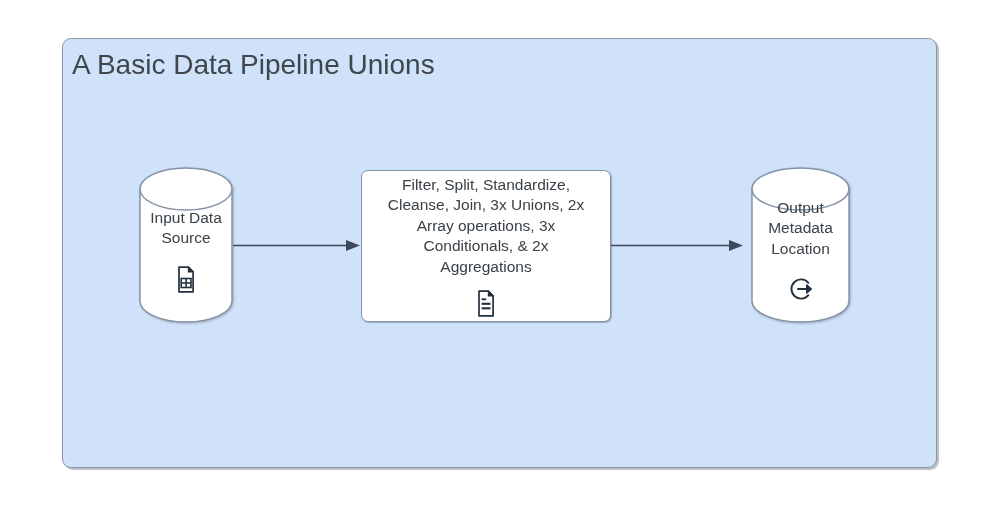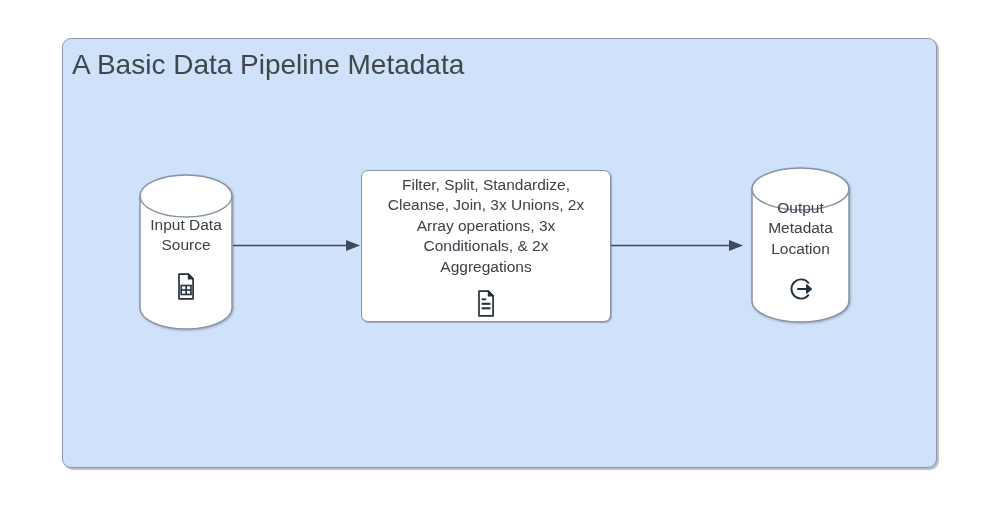--- a/index.html
+++ b/index.html
@@ -44,24 +44,24 @@
   }
   .process-box .content{gap:13px;}
   .process-label{width:214px;}
   .icon{flex:0 0 auto;}
   .arrow{position:absolute;}
 </style>
 </head>
 <body>
 
 <div class="frame">
-  <div class="diagram-title">A Basic Data Pipeline Metadata</div>
+  <div class="diagram-title">A Basic Data Pipeline Unions</div>
 </div>
 
-<div class="node cylinder" style="left:139px;top:173px;width:94px;height:158px;">
+<div class="node cylinder" style="left:139px;top:166px;width:94px;height:158px;">
   <svg class="shape-svg" viewBox="0 0 94 158">
     <path d="M 1 23 A 46 21 0 0 1 93 23 L 93 135 A 46 21 0 0 1 1 135 Z" fill="var(--shape_fill,#fff)" stroke="var(--shape_border,#8593a5)" stroke-width="1.5"></path>
     <path d="M 1 23 A 46 21 0 0 0 93 23" fill="none" stroke="var(--shape_border,#8593a5)" stroke-width="1.5"></path>
   </svg>
   <div class="content">
     <div class="node-label cyl-label">Input Data Source</div>
     <svg class="icon" width="20" height="27" viewBox="0 0 20 27">
       <path d="M 3 1.2 H 12.4 L 17.1 5.9 V 25.8 H 3 Z" fill="none" stroke="var(--icon_color,#22303f)" stroke-width="1.7" stroke-linejoin="round"></path>
       <path d="M 12.4 1.2 L 17.1 5.9 H 12.4 Z" fill="var(--icon_color,#22303f)" stroke="var(--icon_color,#22303f)" stroke-width="1.2" stroke-linejoin="round"></path>
       <rect x="5.2" y="12.5" width="9.8" height="9" fill="none" stroke="var(--icon_color,#22303f)" stroke-width="1.6"></rect>

